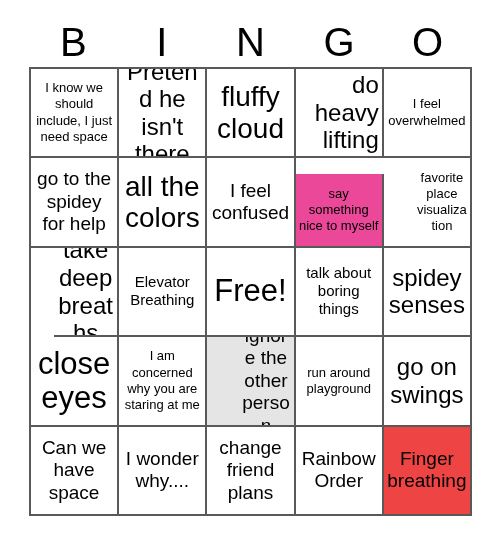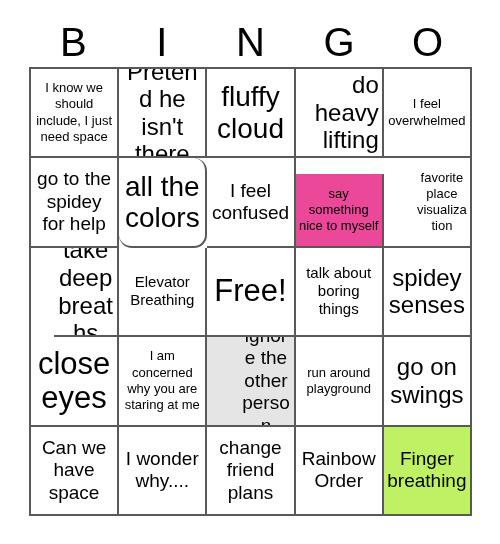--- a/index.html
+++ b/index.html
@@ -115,21 +115,21 @@
     <div class="cell" style="border-right-color: rgb(89, 89, 89); border-bottom-color: rgb(89, 89, 89); background: rgb(255, 255, 255); text-align: right;">
         <span class="cell-text fs-xl">do heavy lifting</span>
       </div>
     <div class="cell" style="border-right-color: rgb(89, 89, 89); border-bottom-color: rgb(89, 89, 89); background: rgb(255, 255, 255);">
         <span class="cell-text fs-xs">I feel overwhelmed</span>
       </div>
 
     <div class="cell" style="border-right-color: rgb(89, 89, 89); border-bottom-color: rgb(89, 89, 89); background: rgb(255, 255, 255);">
         <span class="cell-text fs-lg">go to the spidey for help</span>
       </div>
-    <div class="cell" style="border-right-color: rgb(89, 89, 89); border-bottom-color: rgb(89, 89, 89); background: rgb(255, 255, 255); border-radius: 13px;">
+    <div class="cell" style="border-right-color: rgb(89, 89, 89); border-bottom-color: rgb(89, 89, 89); background: rgb(255, 255, 255);">
         <span class="cell-text fs-2xl">all the colors</span>
       </div>
     <div class="cell" style="border-right-color: rgb(89, 89, 89); border-bottom-color: rgb(89, 89, 89); background: rgb(255, 255, 255);">
         <span class="cell-text fs-lg">I feel confused</span>
       </div>
     <div class="cell" style="border-right-color: rgb(89, 89, 89); border-bottom-color: rgb(89, 89, 89); background: #ec4899; margin-top: 16px;">
         <span class="cell-text fs-sm">say something nice to myself</span>
       </div>
     <div class="cell" style="border-right-color: rgb(89, 89, 89); border-bottom-color: rgb(89, 89, 89); background: rgb(255, 255, 255); padding-left: 33px;">
         <span class="cell-text fs-sm">favorite place visualization</span>
@@ -172,18 +172,18 @@
       </div>
     <div class="cell" style="border-right-color: rgb(89, 89, 89); border-bottom-color: rgb(89, 89, 89); background: rgb(255, 255, 255);">
         <span class="cell-text fs-lg">I wonder why....</span>
       </div>
     <div class="cell" style="border-right-color: rgb(89, 89, 89); border-bottom-color: rgb(89, 89, 89); background: rgb(255, 255, 255);">
         <span class="cell-text fs-lg">change friend plans</span>
       </div>
     <div class="cell" style="border-right-color: rgb(89, 89, 89); border-bottom-color: rgb(89, 89, 89); background: rgb(255, 255, 255);">
         <span class="cell-text fs-lg">Rainbow Order</span>
       </div>
-    <div class="cell" style="border-right-color: rgb(89, 89, 89); border-bottom-color: rgb(89, 89, 89); background: #bef264;">
+    <div class="cell" style="border-right-color: rgb(89, 89, 89); border-bottom-color: rgb(89, 89, 89); background: #ef4444;">
         <span class="cell-text fs-lg">Finger breathing</span>
       </div>
   </div>
 
 </div>
 
 </body></html>

